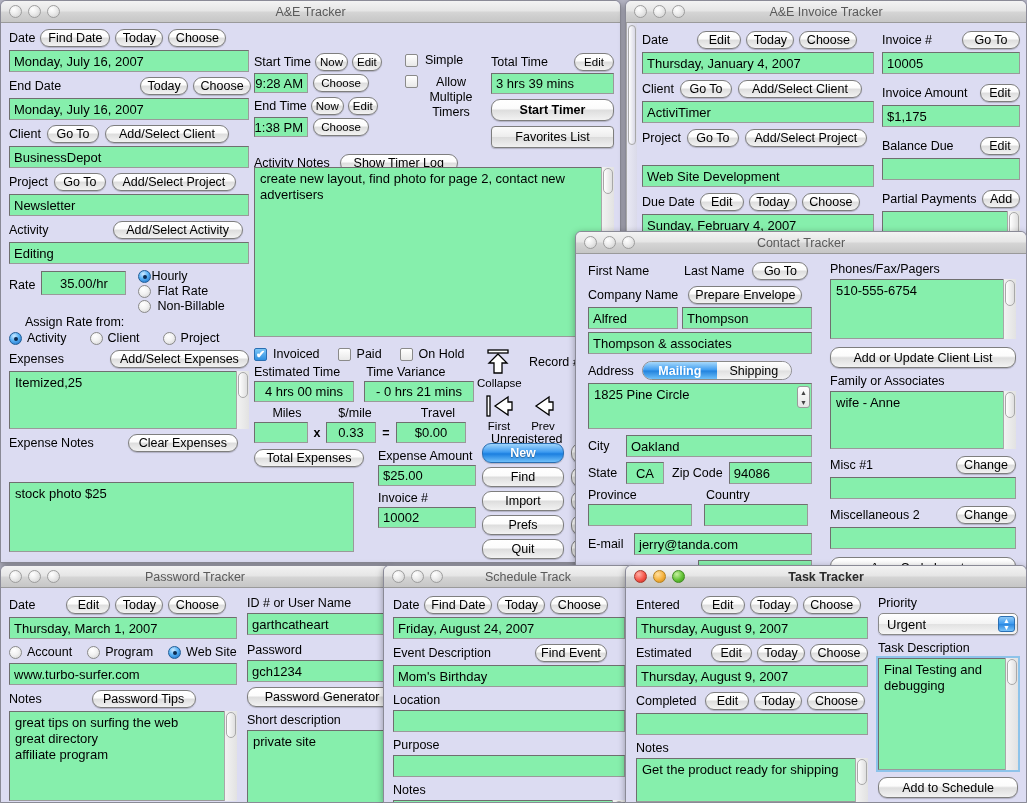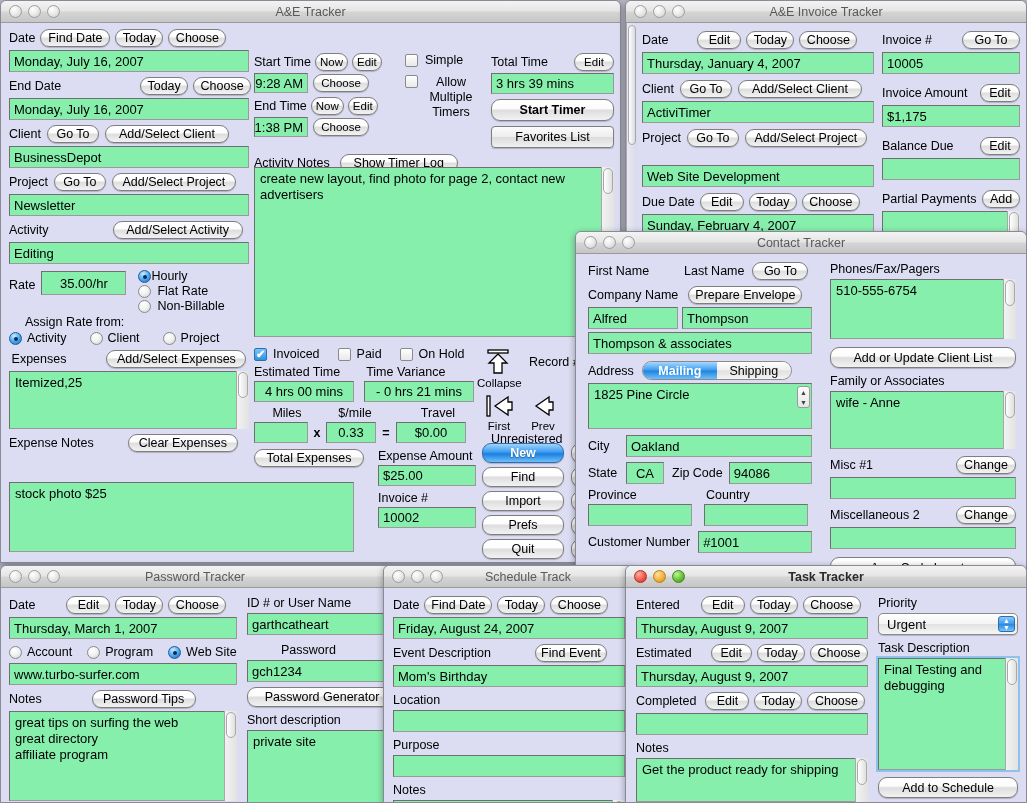--- a/index.html
+++ b/index.html
@@ -172,21 +172,21 @@
       <div class="lbl" style="margin:2px 0 2px 16px;">Assign Rate from:</div>
       <div class="row" style="gap:5px;">
         <span class="radio on"></span>
         <span class="lbl">Activity</span>
         <span class="radio" style="margin-left:18px"></span>
         <span class="lbl">Client</span>
         <span class="radio" style="margin-left:18px"></span>
         <span class="lbl">Project</span>
       </div>
 
-      <div class="row" style="gap:2px; margin-top:5px;justify-content:center;">
+      <div class="row" style="gap:8px; margin-top:5px;">
         <span class="lbl">Expenses</span>
         <span class="btn" style="width:140px; margin-left:38px;">Add/Select Expenses</span>
       </div>
       <div style="position:relative; margin-top:3px;">
         <div class="fld area" style="height:58px; padding-right:16px;">Itemized,25</div>
         <div class="scrollv" style="width:13px;">
             <div class="thumb"></div>
           </div>
       </div>
       <div class="row" style="gap:6px; margin-top:5px;">
@@ -476,20 +476,24 @@
         <div class="fld" style="flex:1; height:22px; margin-left:6px;">94086</div>
       </div>
       <div class="row" style="margin-top:4px;">
         <span class="lbl" style="width:118px;">Province</span>
         <span class="lbl">Country</span>
       </div>
       <div class="row" style="gap:12px; margin-top:2px;">
         <div class="fld" style="width:104px; height:22px;"></div>
         <div class="fld" style="width:104px; height:22px;"></div>
       </div>
+      <div class="row" style="margin-top:7px;">
+        <span class="lbl" style="width:46px;">E-mail</span>
+        <div class="fld" style="flex:1; height:22px;">jerry@tanda.com</div>
+      </div>
       <div class="row" style="margin-top:5px;">
         <span class="lbl">Customer Number</span>
         <div class="fld" style="flex:1; height:22px; margin-left:8px;">#1001</div>
       </div>
     </div>
 
     <div style="position:absolute; left:254px; top:8px; width:186px;">
       <div class="lbl">Phones/Fax/Pagers</div>
       <div style="position:relative; margin-top:3px;">
         <div class="fld area" style="height:60px; padding-right:4px;">510-555-6754</div>
@@ -557,21 +561,21 @@
 affiliate program</div>
         <div class="scrollv" style="width:13px;">
             <div class="thumb"></div>
           </div>
       </div>
     </div>
 
     <div style="position:absolute; left:246px; top:8px; width:150px;">
       <div class="lbl">ID # or User Name</div>
       <div class="fld" style="height:22px; margin-top:3px;">garthcatheart</div>
-      <div class="lbl" style="margin-top:8px;margin-left:34px;">Password</div>
+      <div class="lbl" style="margin-top:8px;">Password</div>
       <div class="fld" style="height:22px; margin-top:3px;">gch1234</div>
       <div class="btn" style="width:100%; height:20px; margin-top:5px;">Password Generator</div>
       <div class="lbl" style="margin-top:6px;">Short description</div>
       <div style="position:relative; margin-top:3px;">
         <div class="fld area" style="height:82px; padding-right:16px;">private site</div>
         <div class="scrollv" style="width:13px;">
             <div class="thumb"></div>
           </div>
       </div>
     </div>

